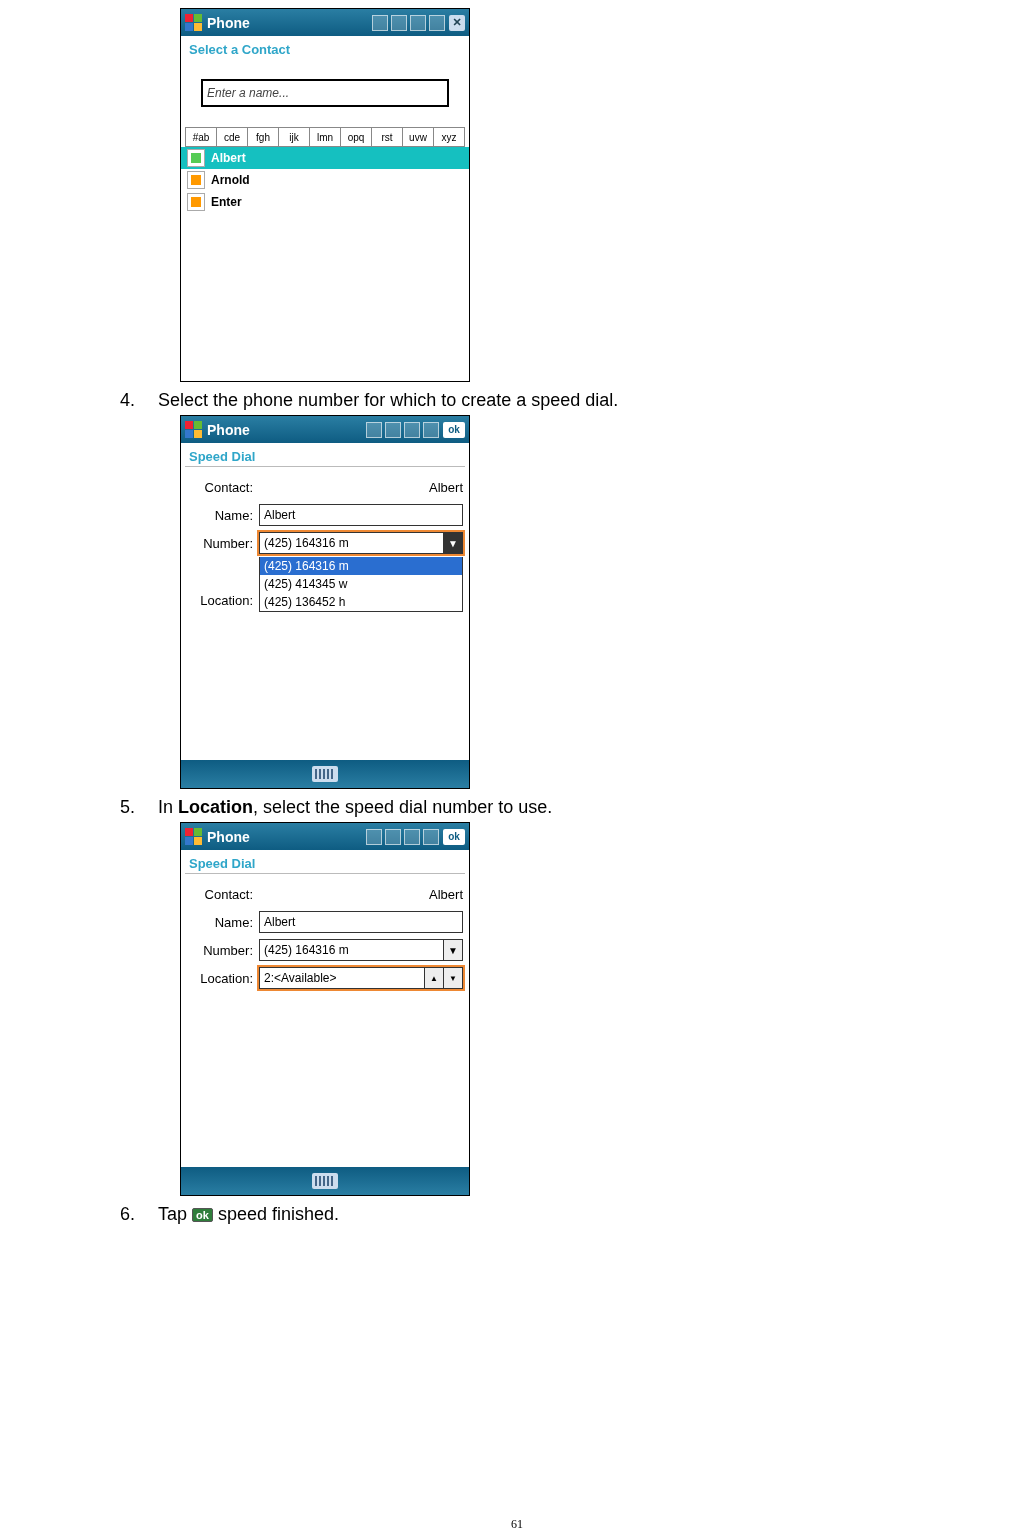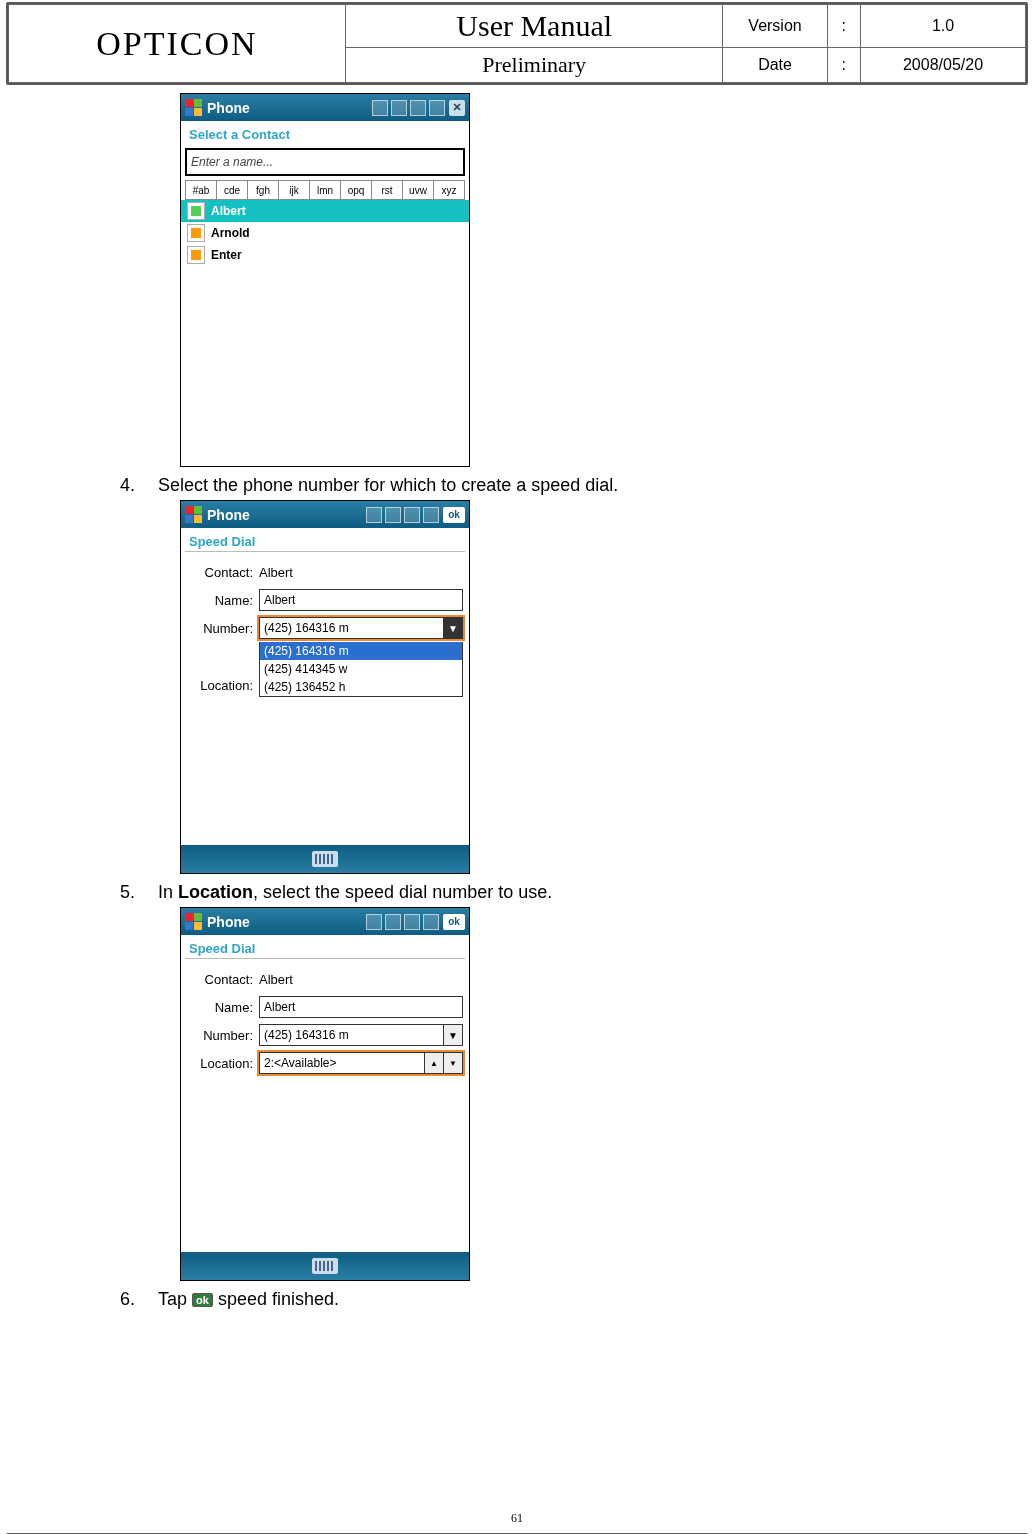--- a/index.html
+++ b/index.html
@@ -123,21 +123,21 @@
     align-items:center; justify-content:center; border-radius:2px;
   }
   .ph-sub {
     color:#2fa6c9; font-weight:bold; font-size:13px;
     padding:6px 8px 2px 8px;
   }
   .ph-divider { height:1px; background:#bbb; margin:0 4px; }
 
   
   .name-input {
-    margin:4px; border:2px solid #000; height:20px;
+    margin:20px; border:2px solid #000; height:20px;
     font-style: italic; color:#444; padding:2px 4px;
     display:flex; align-items:center;
   }
   .index-row {
     display:flex; margin:0 4px;
     border:1px solid #888; height:18px;
   }
   .index-row span{
     flex:1; border-right:1px solid #888; font-size:10px;
     display:flex; align-items:center; justify-content:center;
@@ -172,21 +172,21 @@
   .kb-icon::after{
     content:""; position:absolute; top:3px; left:3px; right:3px; bottom:3px;
     background:repeating-linear-gradient(90deg,#468 0 2px,#cde 2px 4px);
   }
 
   
   .form {
     padding:6px 6px 0 6px;
   }
   .form-row {
-    display:flex; align-items:center; height:28px; gap:6px;
+    display:flex; align-items:center; height:28px; gap:6px;justify-content:space-between;
   }
   .form-row .lbl {
     width:66px; text-align:right; font-size:13px;
   }
   .ro-value { font-size:13px; }
   .txt-input {
     flex:1; height:20px; border:1px solid #333;
     padding:0 4px; font-size:12px; display:flex;
     align-items:center;
   }
@@ -226,39 +226,20 @@
   .footer-rule {
     position:absolute; bottom:0; left:6px; right:6px;
     height:3px; background:#5a5a5a; border-radius:2px;
   }
 </style>
 </head>
 <body>
 
 <div class="page">
 
-  <div class="header-outer">
-    <table class="header-table">
-      <tbody>
-          <tr>
-        <td class="brand-cell" rowspan="2">OPTICON</td>
-        <td class="title-cell">User Manual</td>
-        <td class="meta-label">Version</td>
-        <td class="meta-colon">:</td>
-        <td class="meta-value">1.0</td>
-      </tr>
-      <tr>
-        <td class="subtitle-cell">Preliminary</td>
-        <td class="meta-label">Date</td>
-        <td class="meta-colon">:</td>
-        <td class="meta-value">2008/05/20</td>
-      </tr>
-    </tbody>
-      </table>
-  </div>
 
   <div class="content">
 
     <div class="phone">
       <div class="ph-top">
         <span class="win-flag">
           <span class="wf-r"></span>
             <span class="wf-g"></span>
             <span class="wf-b"></span>
             <span class="wf-y"></span>

